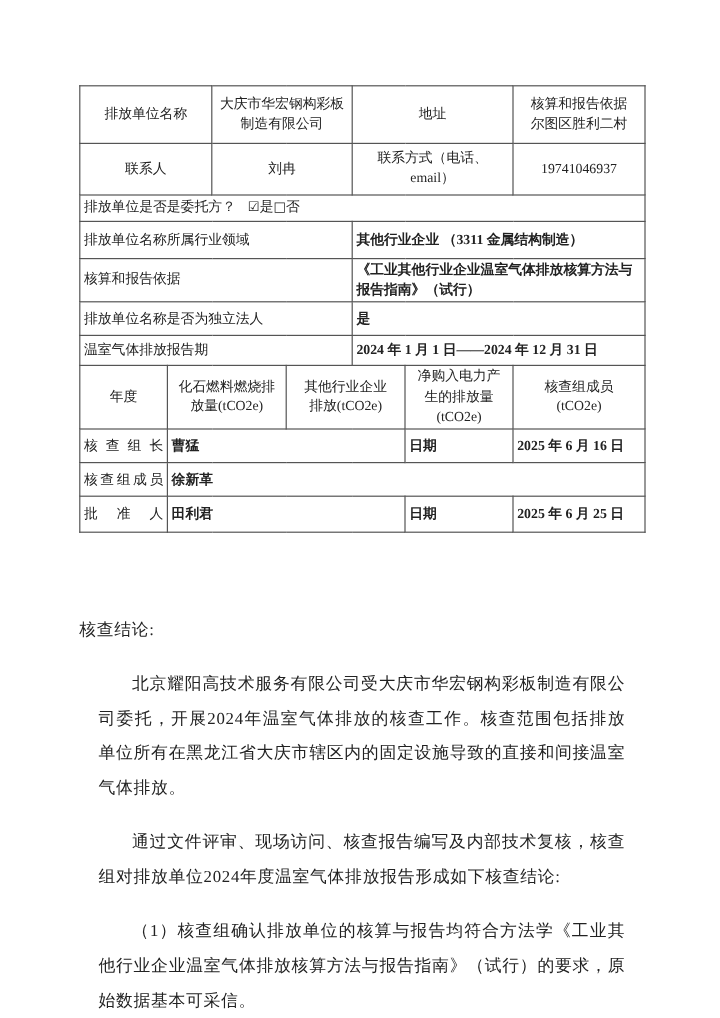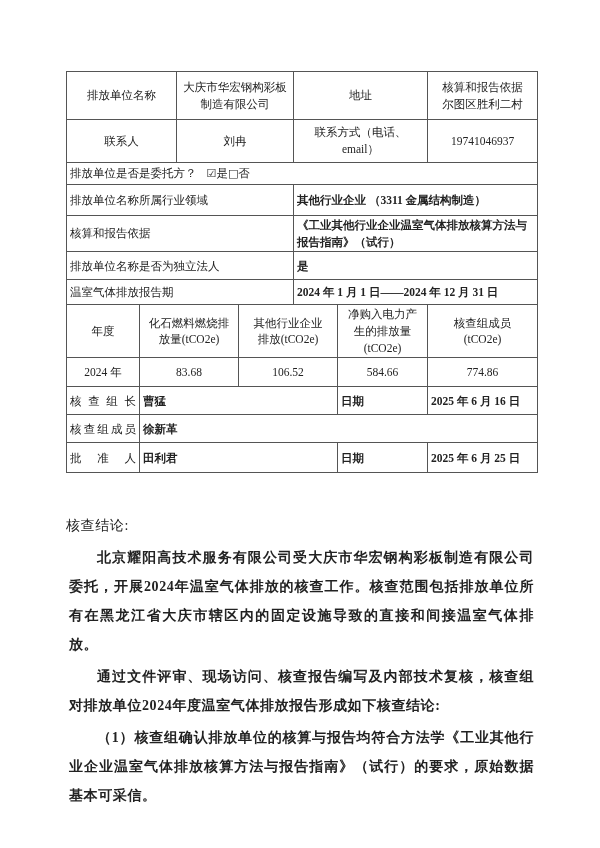--- a/index.html
+++ b/index.html
@@ -33,21 +33,21 @@
   .cbgroup { margin-left:10px; }
   .cbgroup span { font-family:"DejaVu Sans","Liberation Sans",sans-serif; font-size:11px; }
   .cbgroup .cn { font-family:"Liberation Serif","DejaVu Serif",serif; font-size:11.5px; }
 
   .conclusion {
     position:absolute; left:66px; top:511px; width:471px;
     font-size:14px; line-height:29px; letter-spacing:0.6px;
     text-align:justify; color:#222222;
   }
   .conclusion .heading { text-indent:0; }
-  .conclusion p { margin:3px; text-indent:2em;font-weight:bold; }
+  .conclusion p { margin:16px; text-indent:2em; }
 </style>
 </head>
 <body>
 
 <div class="page">
 
   <table class="doc-table">
     <colgroup>
       <col style="width:73px">
         <col style="width:37px">
@@ -99,27 +99,20 @@
         <td colspan="2" class="c pre">化石燃料燃烧排
 放量(tCO2e)</td>
         <td colspan="2" class="c pre">其他行业企业
 排放(tCO2e)</td>
         <td class="c pre">净购入电力产
 生的排放量
 (tCO2e)</td>
         <td class="c pre">核查组成员
 (tCO2e)</td>
       </tr>
-      <tr style="height:29px">
-        <td class="c">2024 年</td>
-        <td colspan="2" class="c">83.68</td>
-        <td colspan="2" class="c">106.52</td>
-        <td class="c">584.66</td>
-        <td class="c">774.86</td>
-      </tr>
       <tr style="height:28px">
         <td class="role">核查组长</td>
         <td colspan="4" class="v">曹猛</td>
         <td class="v">日期</td>
         <td class="v">2025 年 6 月 16 日</td>
       </tr>
       <tr style="height:28px">
         <td class="role">核查组成员</td>
         <td colspan="6" class="v">徐新革</td>
       </tr>

